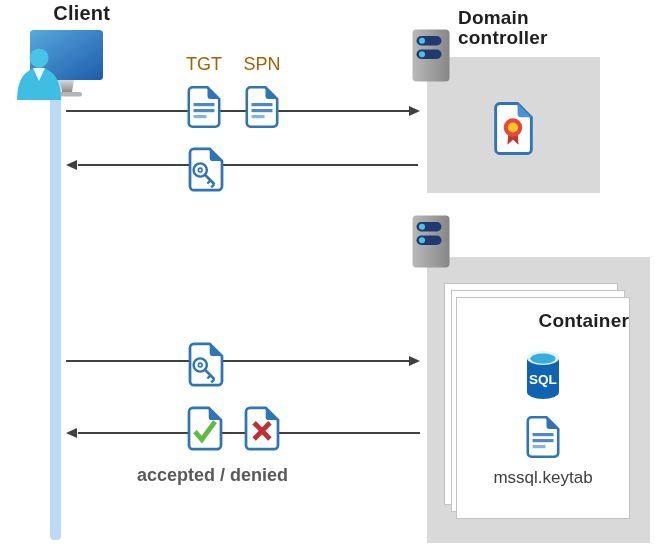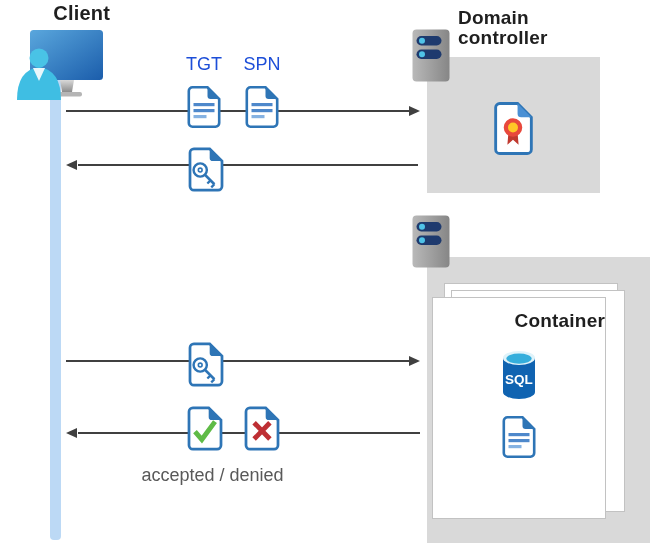--- a/index.html
+++ b/index.html
@@ -2,21 +2,21 @@
 <html><head>
 <meta charset="utf-8">
 <style>
   html,body{margin:0;padding:0;background:#ffffff;}
   .canvas{
     position:relative;width:660px;height:558px;background:#ffffff;overflow:hidden;
     font-family:"Liberation Sans", sans-serif;
   }
   .abs{position:absolute;}
   .title{font-weight:bold;font-size:19px;color:#1f1f1f;letter-spacing:0.2px;}
-  .msg-label{font-size:18px;color:#1d4ed8;text-align:center;}
+  .msg-label{font-size:18px;color:#a16207;text-align:center;}
   .gray-box{background:#d9d9d9;}
   .lifeline{background:#bcd9f5;border-radius:4px;}
   .hline{height:2px;background:#404040;}
   .head-right{width:0;height:0;border-left:11px solid #404040;border-top:5.5px solid transparent;border-bottom:5.5px solid transparent;}
   .head-left{width:0;height:0;border-right:11px solid #404040;border-top:5.5px solid transparent;border-bottom:5.5px solid transparent;}
   .page{background:#ffffff;border:1px solid #c2c2c2;box-sizing:border-box;}
   .center-text{text-align:right;}
   .result-label{font-size:18px;color:#595959;text-align:center;}
   .keytab-label{font-size:17px;color:#404040;text-align:center;}
 </style>
@@ -75,35 +75,36 @@
   <svg class="abs" style="left:412px;top:215px;" width="38" height="53" viewBox="0 0 38 53">
     <rect x="0.5" y="0.5" width="37" height="52" rx="4" fill="url(#srvGrad)"></rect>
     <rect x="4.5" y="7" width="25" height="9.5" rx="4.75" fill="#1e3a6e"></rect>
     <circle cx="10" cy="11.75" r="3" fill="#4fc3e8"></circle>
     <rect x="4.5" y="20.5" width="25" height="9.5" rx="4.75" fill="#1e3a6e"></rect>
     <circle cx="10" cy="25.25" r="3" fill="#4fc3e8"></circle>
   </svg>
 
   <div class="abs page" style="left:444px;top:283px;width:174px;height:222px;"></div>
   <div class="abs page" style="left:451px;top:290px;width:174px;height:222px;"></div>
-  <div class="abs page" style="left:432px;top:297px;width:174px;height:222px;padding-left:40px;">
+  <div class="abs page" style="left:456px;top:297px;width:174px;height:222px;padding-left:40px;">
     <div class="abs title center-text" style="left:0;top:12px;width:172px;">Container</div>
     <svg class="abs" style="left:68px;top:52px;" width="36" height="50" viewBox="0 0 36 50">
       <path d="M2 8 v34 a16 7 0 0 0 32 0 V8 Z" fill="#1063b1"></path>
       <ellipse cx="18" cy="8" rx="16" ry="7" fill="#dff3fa"></ellipse>
       <ellipse cx="18" cy="8.6" rx="12.6" ry="5.1" fill="#35aedc"></ellipse>
       <text x="18" y="34" text-anchor="middle" font-family="Liberation Sans, sans-serif" font-size="13.5" font-weight="bold" fill="#ffffff">SQL</text>
     </svg>
     <svg class="abs" style="left:67px;top:117px;" width="38" height="44" viewBox="0 0 38 42">
       <path d="M22.5 1.3 H7.5 A3.7 3.7 0 0 0 3.8 5 V37 A3.7 3.7 0 0 0 7.5 40.7 H30.5 A3.7 3.7 0 0 0 34.2 37 V13 Z" fill="#ffffff" stroke="#2e75b6" stroke-width="2.6"></path>
       <path d="M22.5 1.3 L34.2 13 H25.5 A3 3 0 0 1 22.5 10 Z" fill="#2e75b6"></path>
       <rect x="8.5" y="17" width="21" height="3.2" fill="#4e88cb"></rect>
       <rect x="8.5" y="23" width="21" height="3.2" fill="#4e88cb"></rect>
       <rect x="8.5" y="29" width="13" height="3.2" fill="#85b2e2"></rect>
     </svg>
+    <div class="abs keytab-label" style="left:0;top:170px;width:172px;">mssql.keytab</div>
   </div>
 
   <div class="abs hline" style="left:66px;top:110px;width:344px;"></div>
   <div class="abs head-right" style="left:409px;top:105.5px;"></div>
   <div class="abs msg-label" style="left:183px;top:54px;width:42px;">TGT</div>
   <div class="abs msg-label" style="left:241px;top:54px;width:42px;">SPN</div>
   <svg class="abs" style="left:185px;top:86px;" width="38" height="42" viewBox="0 0 38 42">
     <path d="M22.5 1.3 H7.5 A3.7 3.7 0 0 0 3.8 5 V37 A3.7 3.7 0 0 0 7.5 40.7 H30.5 A3.7 3.7 0 0 0 34.2 37 V13 Z" fill="#ffffff" stroke="#2e75b6" stroke-width="2.6"></path>
     <path d="M22.5 1.3 L34.2 13 H25.5 A3 3 0 0 1 22.5 10 Z" fill="#2e75b6"></path>
     <rect x="8.5" y="17" width="21" height="3.2" fill="#4e88cb"></rect>
@@ -147,15 +148,15 @@
   <svg class="abs" style="left:185px;top:406px;" width="40" height="45" viewBox="0 0 38 42">
     <path d="M22.5 1.3 H7.5 A3.7 3.7 0 0 0 3.8 5 V37 A3.7 3.7 0 0 0 7.5 40.7 H30.5 A3.7 3.7 0 0 0 34.2 37 V13 Z" fill="#ffffff" stroke="#2e75b6" stroke-width="2.6"></path>
     <path d="M22.5 1.3 L34.2 13 H25.5 A3 3 0 0 1 22.5 10 Z" fill="#2e75b6"></path>
     <path d="M9.5 24 L16 31.5 L28.5 14.5" fill="none" stroke="#5fbb46" stroke-width="4.6"></path>
   </svg>
   <svg class="abs" style="left:242px;top:406px;" width="40" height="45" viewBox="0 0 38 42">
     <path d="M22.5 1.3 H7.5 A3.7 3.7 0 0 0 3.8 5 V37 A3.7 3.7 0 0 0 7.5 40.7 H30.5 A3.7 3.7 0 0 0 34.2 37 V13 Z" fill="#ffffff" stroke="#2e75b6" stroke-width="2.6"></path>
     <path d="M22.5 1.3 L34.2 13 H25.5 A3 3 0 0 1 22.5 10 Z" fill="#2e75b6"></path>
     <path d="M11.5 15.5 L26.5 31 M26.5 15.5 L11.5 31" fill="none" stroke="#be2f34" stroke-width="4.6"></path>
   </svg>
-  <div class="abs result-label" style="left:120px;top:465px;width:185px;">accepted / denied</div>
+  <div class="abs result-label" style="left:120px;top:465px;width:185px;font-weight:bold;">accepted / denied</div>
 
 </div>
 
 </body></html>

